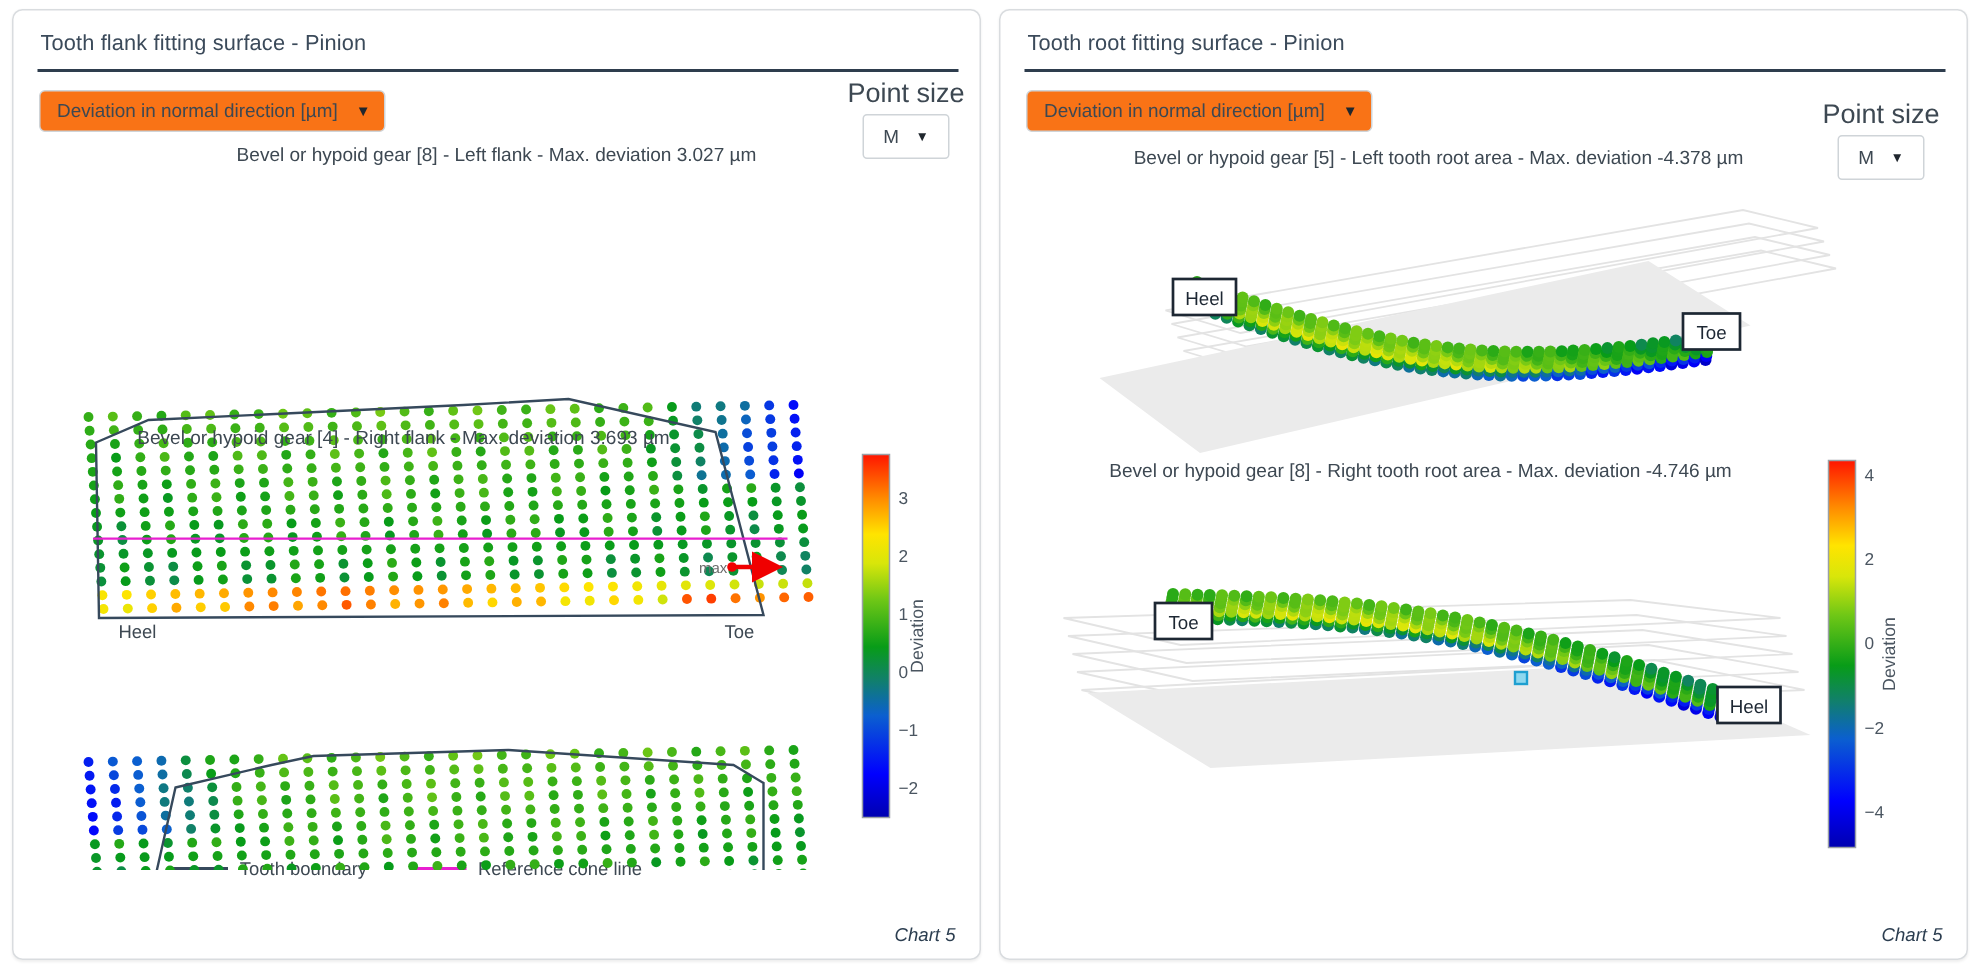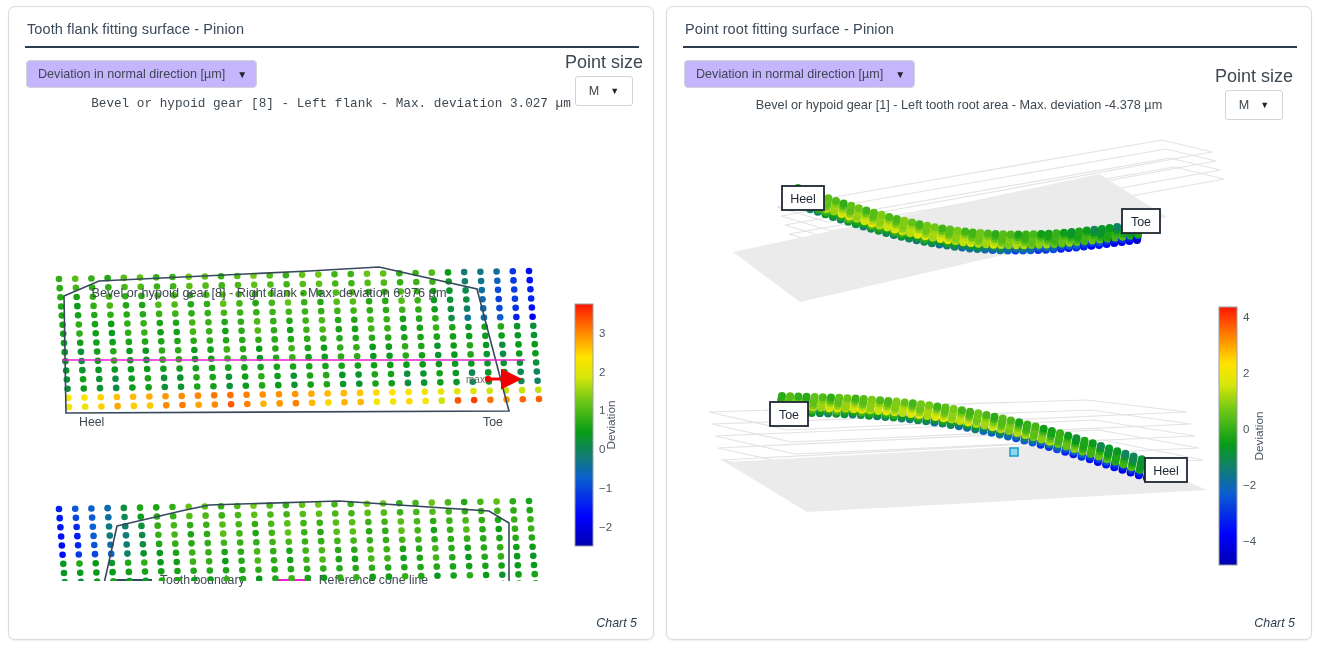--- a/index.html
+++ b/index.html
@@ -33,21 +33,21 @@
   .title-rule{
     height:2px;background:#2e3d4d;
     margin:0 14px 0 16px;
   }
   .toolbar{
     position:relative;height:56px;
   }
   .select-box{
     position:absolute;left:17px;top:12px;
     border:1px solid #cfd4d8;border-radius:4px;
-    background:#c4b5fd;
+    background:#f97316;
     padding:6px 9px 6px 11px;
     font-size:12.6px;color:#3d4852;
     display:flex;align-items:center;gap:12px;
     cursor:pointer;white-space:nowrap;
   }
   .select-box .caret{font-size:10px;color:#20272e;}
   .ptsize-wrap{
     position:absolute;top:4px;
     display:flex;flex-direction:column;align-items:center;gap:3px;
   }
@@ -99,21 +99,21 @@
       </div>
       <div class="ptsize-wrap" style="left:556px;">
         <div class="ptsize-label">Point size</div>
         <div class="ptsize-box">
           <span>M</span>
           <span class="caret">▼</span>
         </div>
       </div>
     </div>
 
-    <div class="plot-title" style="margin-top:-8px;font-family:Liberation Mono, monospace;">Bevel or hypoid gear [8] - Left flank - Max. deviation 3.027 µm</div>
+    <div class="plot-title" style="margin-top:-8px;">Bevel or hypoid gear [8] - Left flank - Max. deviation 3.027 µm</div>
 
     <div class="plot-area">
       <svg width="646" height="470" viewBox="0 0 646 470">
         <defs>
           <linearGradient id="jetL" x1="0" y1="1" x2="0" y2="0">
             <stop offset="0" stop-color="#0000b0"></stop>
             <stop offset="0.12" stop-color="#0000ff"></stop>
             <stop offset="0.28" stop-color="#0b5fd0"></stop>
             <stop offset="0.38" stop-color="#11806a"></stop>
             <stop offset="0.47" stop-color="#089c18"></stop>
@@ -1061,56 +1061,56 @@
               <text x="590" y="264.76" class="tick-lbl">2</text>
               <text x="590" y="303.48" class="tick-lbl">1</text>
               <text x="590" y="342.2" class="tick-lbl">0</text>
               <text x="590" y="380.92" class="tick-lbl">−1</text>
               <text x="590" y="419.64" class="tick-lbl">−2</text>
             </g>
           <text class="cbar-title" x="606" y="314" transform="rotate(-90 606 314)" text-anchor="middle">Deviation</text>
         </g>
       </svg>
 
-      <div class="plot-title" style="position:absolute;left:0;top:175px;width:520px;">Bevel or hypoid gear [8] - Right flank - Max. deviation 6.976 µm</div>
+      <div class="plot-title" style="position:absolute;left:0;top:175px;width:520px;">Bevel or hypoid gear [4] - Right flank - Max. deviation 3.693 µm</div>
     </div>
 
     <div class="legend" style="margin-top:-8px;margin-right:120px;">
       <div class="legend-item">
         <span class="legend-line" style="background:#36495c;"></span>
         <span>Tooth boundary</span>
       </div>
       <div class="legend-item">
         <span class="legend-line" style="background:#e81fd0;"></span>
         <span>Reference cone line</span>
       </div>
     </div>
 
     <div class="chart-tag">Chart 5</div>
   </div>
 
   <div class="panel">
-    <div class="panel-title">Point root fitting surface - Pinion</div>
+    <div class="panel-title">Tooth root fitting surface - Pinion</div>
     <div class="title-rule"></div>
 
     <div class="toolbar">
       <div class="select-box">
         <span>Deviation in normal direction [µm]</span>
         <span class="caret">▼</span>
       </div>
       <div class="ptsize-wrap" style="left:548px;top:18px;">
         <div class="ptsize-label">Point size</div>
         <div class="ptsize-box">
           <span>M</span>
           <span class="caret">▼</span>
         </div>
       </div>
     </div>
 
-    <div class="plot-title" style="margin-top:-6px;padding-right:60px;">Bevel or hypoid gear [1] - Left tooth root area - Max. deviation -4.378 µm</div>
+    <div class="plot-title" style="margin-top:-6px;padding-right:60px;">Bevel or hypoid gear [5] - Left tooth root area - Max. deviation -4.378 µm</div>
 
     <div class="plot-area">
       <svg width="646" height="480" viewBox="0 0 646 480">
         <defs>
           <linearGradient id="jetR" x1="0" y1="1" x2="0" y2="0">
             <stop offset="0" stop-color="#0000b0"></stop>
             <stop offset="0.12" stop-color="#0000ff"></stop>
             <stop offset="0.28" stop-color="#0b5fd0"></stop>
             <stop offset="0.38" stop-color="#11806a"></stop>
             <stop offset="0.47" stop-color="#089c18"></stop>
@@ -1824,17 +1824,18 @@
               <text x="576" y="208.81521739130434" class="tick-lbl">4</text>
               <text x="576" y="264.9021739130435" class="tick-lbl">2</text>
               <text x="576" y="320.9891304347826" class="tick-lbl">0</text>
               <text x="576" y="377.07608695652175" class="tick-lbl">−2</text>
               <text x="576" y="433.1630434782609" class="tick-lbl">−4</text>
             </g>
           <text class="cbar-title" x="596" y="324" transform="rotate(-90 596 324)" text-anchor="middle">Deviation</text>
         </g>
       </svg>
 
+      <div class="plot-title" style="position:absolute;left:0;top:195px;width:560px;">Bevel or hypoid gear [8] - Right tooth root area - Max. deviation -4.746 µm</div>
     </div>
 
     <div class="chart-tag">Chart 5</div>
   </div>
 </div>
 
 </body></html>

